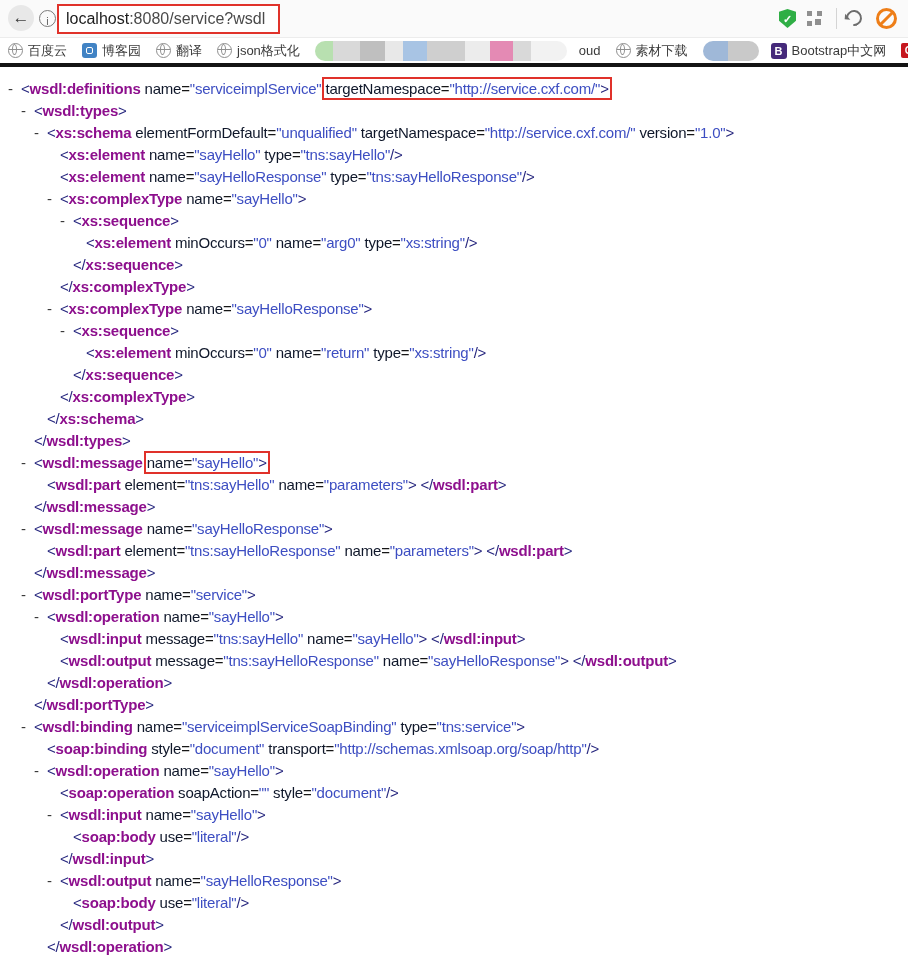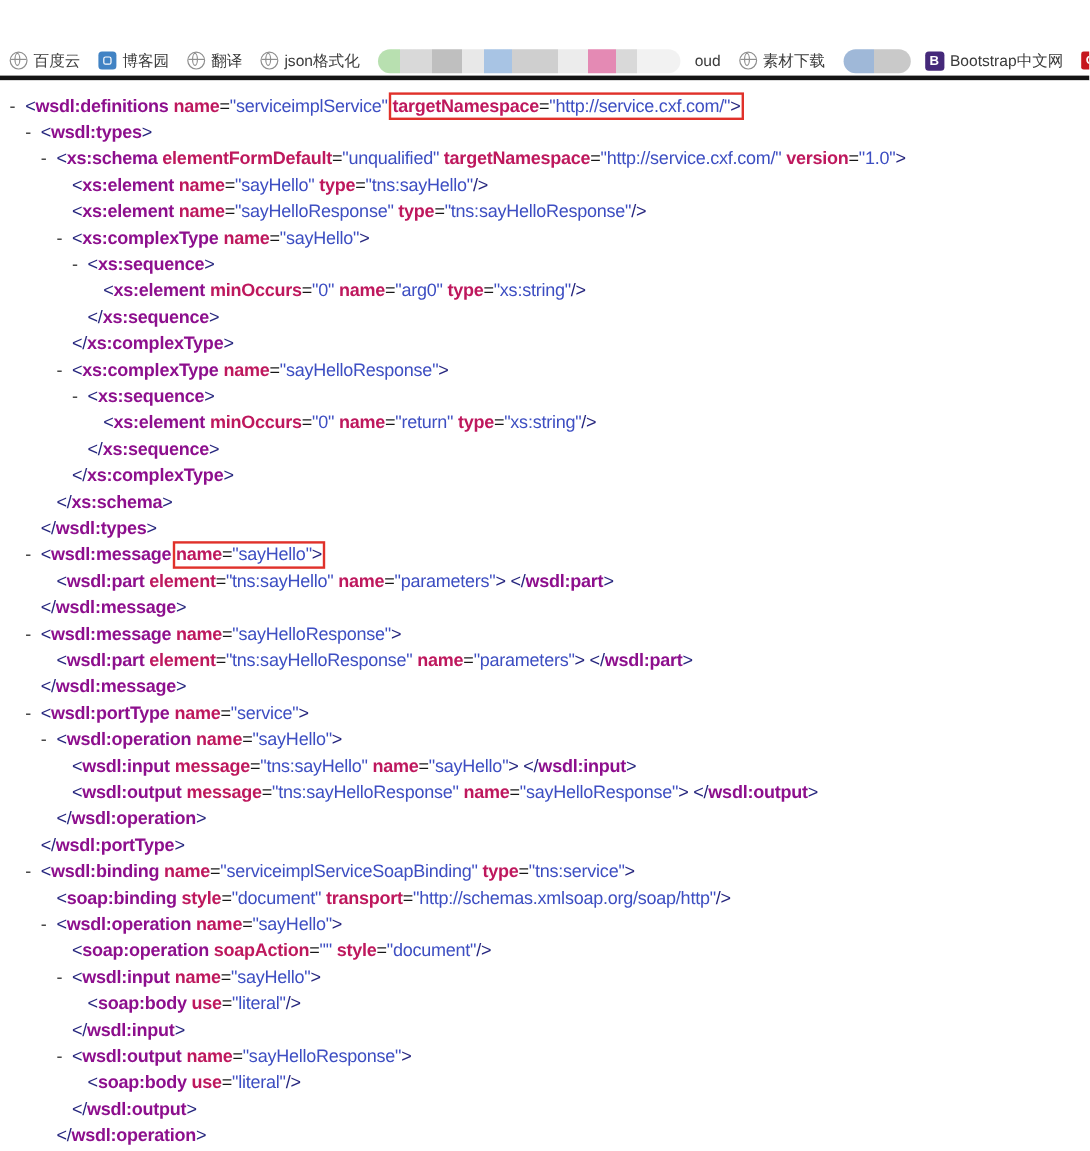--- a/index.html
+++ b/index.html
@@ -64,30 +64,45 @@
          background:linear-gradient(90deg,#9fb8d8 0 45%,#c9c9c9 45% 100%);}
   .divider{position:absolute;top:63px;left:0;right:0;height:4px;background:#141414;}
 
   
   .xml{position:absolute;top:67px;left:0;right:0;bottom:0;background:#fff;padding-top:11px;
        white-space:pre;font-size:15px;letter-spacing:-0.2px;overflow:hidden;}
   .xline{height:22px;line-height:22px;}
   .dash{display:inline-block;width:13px;color:#3a3a3a;}
   .x-b{color:#26267e;}
   .x-t{color:#8d0f8d;font-weight:bold;}
-  .x-a{color:#be185d;font-weight:bold;}
+  .x-a{color:#0f172a;font-weight:normal;}
   .x-v{color:#3d4ec2;}
   .x-p{color:#161616;}
   .redbox{outline:2px solid #e0312a;outline-offset:1px;}
 </style>
 </head>
 <body>
 
 <div class="screen">
 
+  <div class="toolbar">
+    <div class="back-btn">
+      <span></span>
+    </div>
+    <div class="info-ic"></div>
+    <div class="addr">
+      <span class="host">localhost</span>
+        <span class="rest">:8080/service?wsdl</span>
+    </div>
+    <div class="shield-ic"></div>
+    <div class="qr-ic"></div>
+    <div class="tb-sep"></div>
+    <div class="refresh-ic"></div>
+    <div class="ban-ic"></div>
+  </div>
 
   <div class="bookmarks">
     <div class="bm">
       <span class="globe-ic"></span>
       <span>百度云</span>
     </div>
     <div class="bm">
       <span class="cnblogs-ic"></span>
       <span>博客园</span>
     </div>

